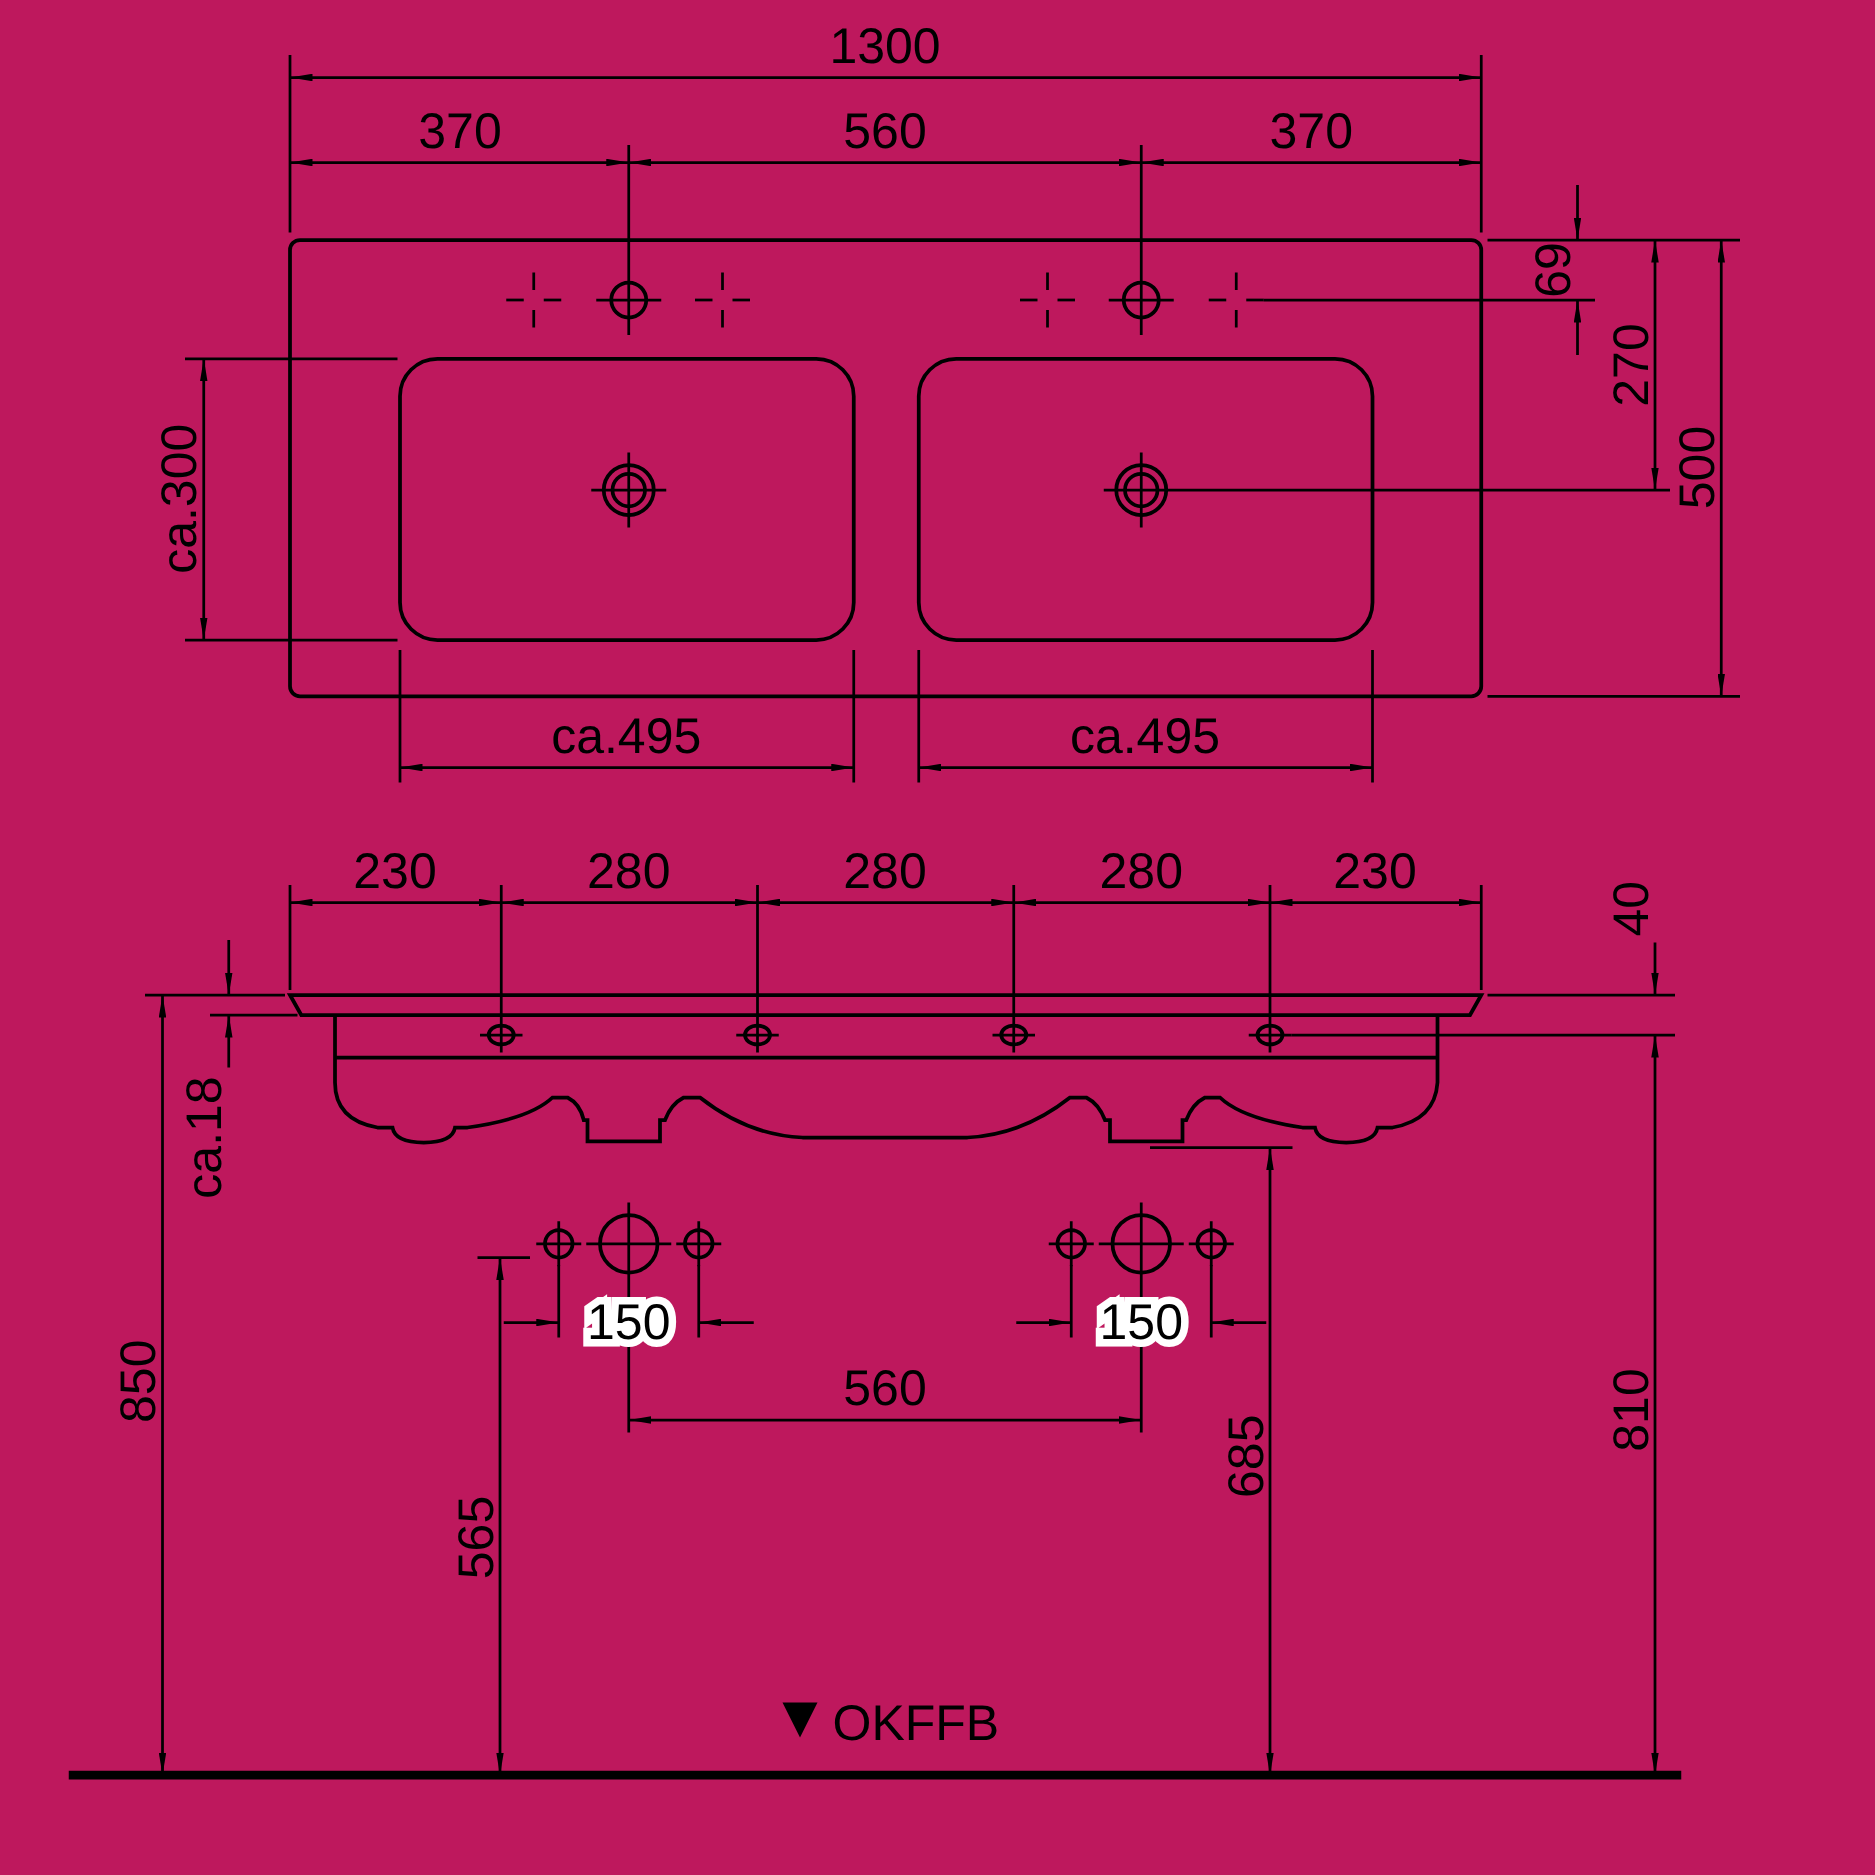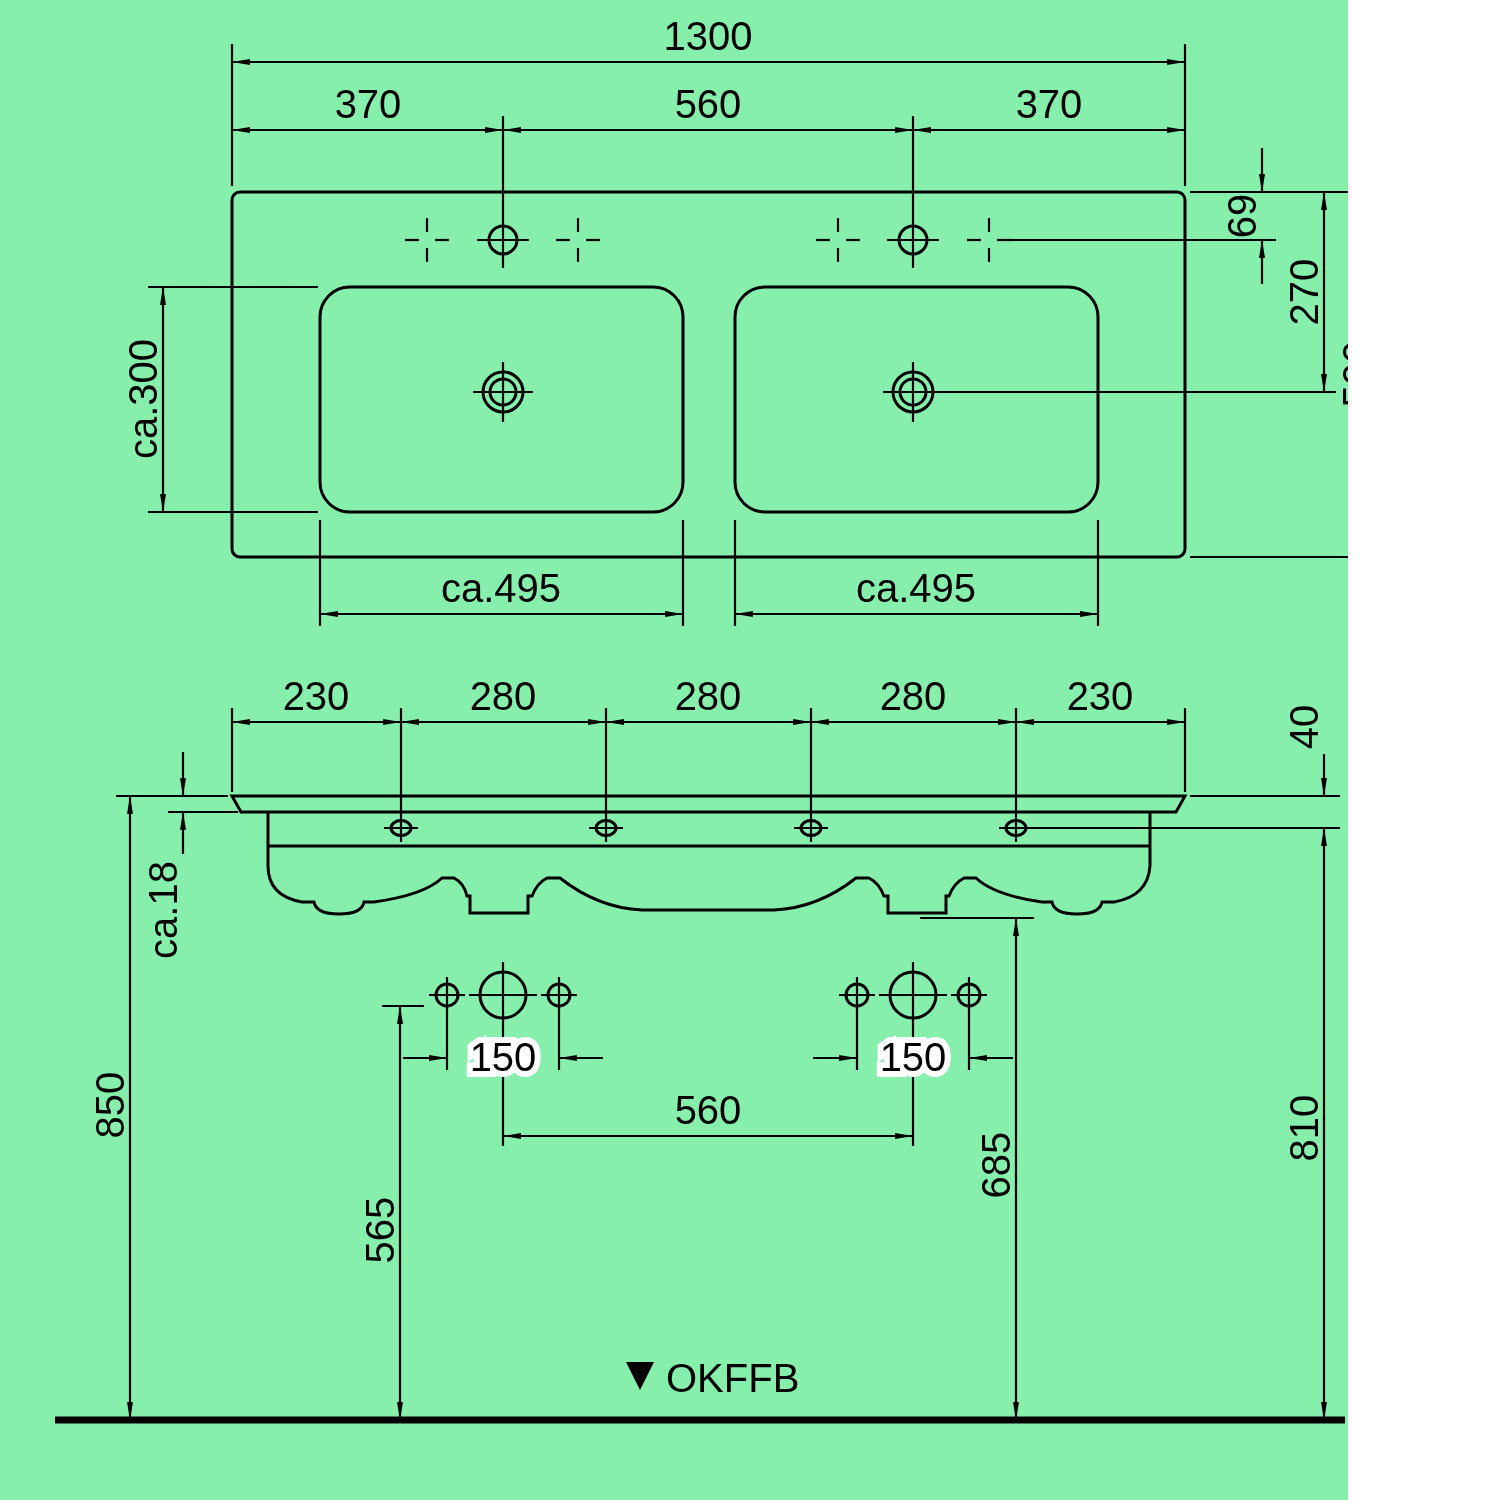--- a/index.html
+++ b/index.html
@@ -1,16 +1,16 @@
 <!DOCTYPE html>
 <html><head>
 <meta charset="utf-8">
 <style>
   html, body { margin: 0; padding: 0; background: #ffffff; }
-  .page { width: 1348px; height: 1500px; position: relative; background: #86efac; overflow: hidden; text-decoration: underline; }
+  .page { width: 1500px; height: 1500px; position: relative; background: #be185d; overflow: hidden; text-decoration: underline; }
   svg { display: block; }
   svg line, svg path, svg rect, svg circle, svg ellipse, svg polygon {
     stroke: #000; fill: none; stroke-width: 2.2; stroke-linecap: butt;
   }
   .obj { stroke-width: 3; }
   .floor { stroke-width: 7; }
   .ah { fill: #000; stroke: none; }
   .tri { fill: #000; stroke: none; }
   text {
     stroke: none; fill: #000;

